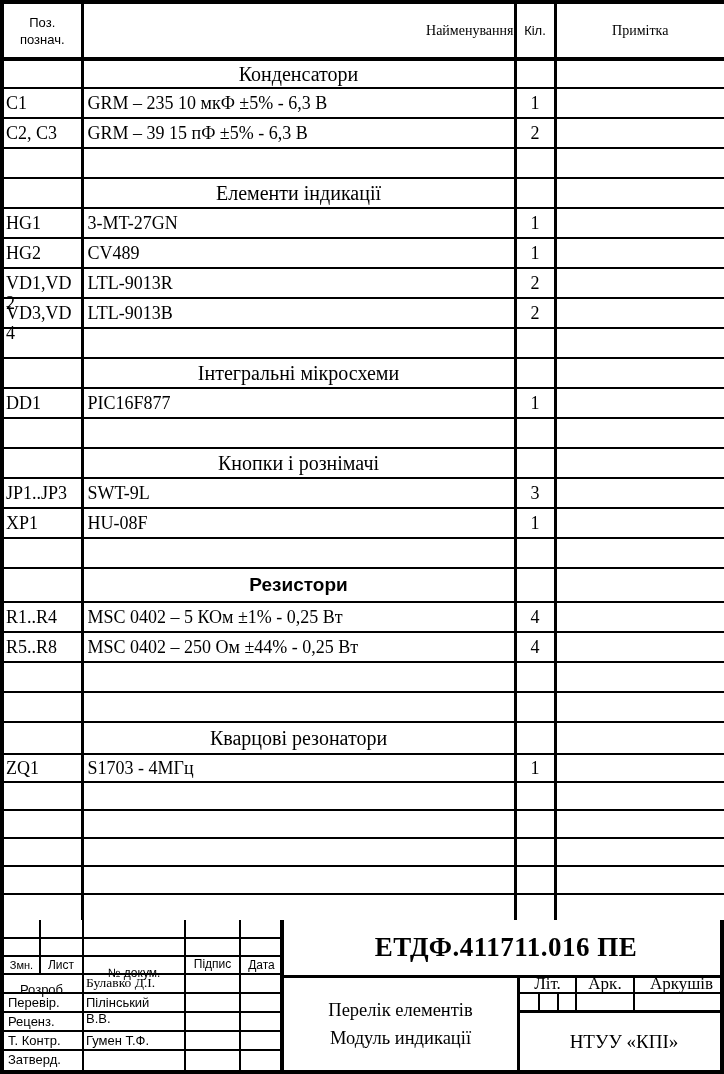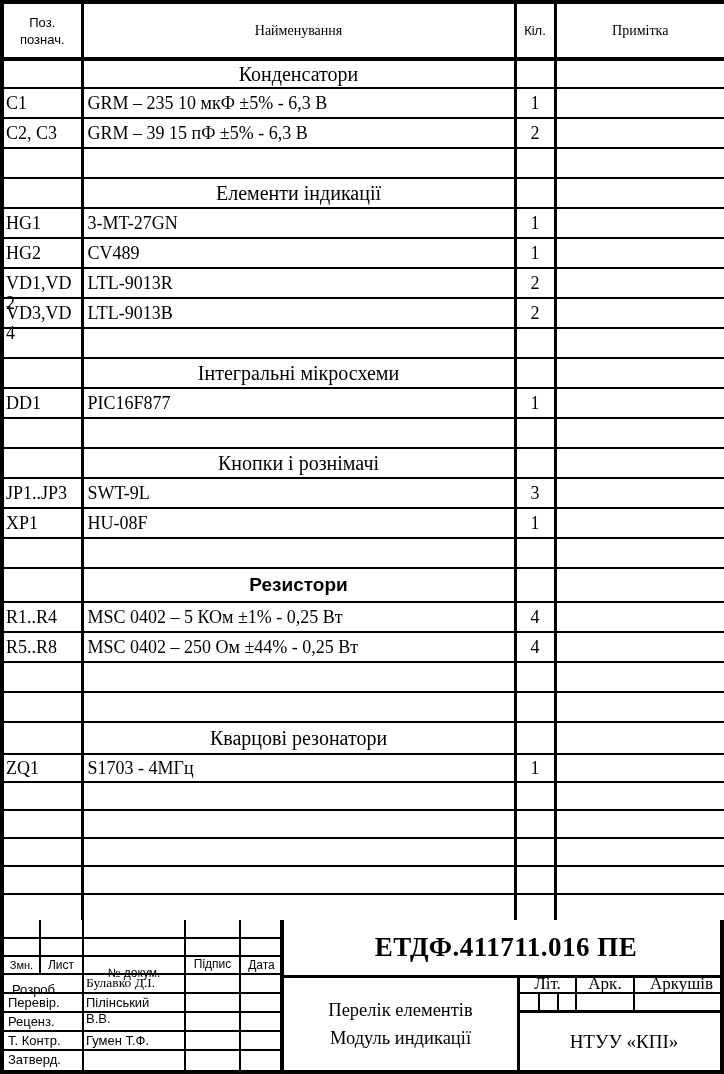--- a/index.html
+++ b/index.html
@@ -13,21 +13,21 @@
   table.main {
     position:absolute; left:0; top:0; width:724px;
     border-collapse:collapse; table-layout:fixed;
     border:4px solid #000;
   }
   table.main td, table.main th { border:2px solid #000; padding:0; vertical-align:middle; overflow:visible; }
   table.main th { border-bottom:4px solid #000; font-weight:normal; }
   .vb { border-left-width:3px !important; border-right-width:3px !important; }
   thead tr { height:57px; }
   th.hpos { font-family:"Liberation Sans","DejaVu Sans",sans-serif; font-size:13px; text-align:center; line-height:17px; }
-  th.hname { font-size:14px; text-align:center; }
+  th.hname { font-size:14px; text-align:right; }
   th.hqty { font-family:"Liberation Sans","DejaVu Sans",sans-serif; font-size:13px; text-align:center; }
   th.hnote { font-size:14px; text-align:center; }
   td.c0, td.c1, td.c2 { font-size:18px; }
   td.c0 .posin {
     width:66px; margin-left:2px; line-height:20px; height:20px;
     word-break:break-all; overflow:visible; white-space:normal;
   }
   td.c1 .namein { padding-left:4px; white-space:nowrap; }
   td.c1.sec { text-align:center; font-size:20px; }
   td.c1.sec.sans { font-family:"Liberation Sans","DejaVu Sans",sans-serif; font-weight:bold; font-size:19px; }
@@ -323,21 +323,21 @@
     <div class="ln" style="left:629px;top:55px;width:2px;height:35px"></div>
     <div class="ln" style="left:534px;top:72px;width:2px;height:18px"></div>
     <div class="ln" style="left:553px;top:72px;width:2px;height:18px"></div>
 
     <div class="cell bs" style="left:0;top:36px;width:35px;height:17px;font-size:11px">Змн.</div>
     <div class="cell bs" style="left:36px;top:36px;width:42px;height:17px">Лист</div>
     <div class="cell bs" style="left:80px;top:36px;width:100px;height:34px">№ докум.</div>
     <div class="cell bs" style="left:182px;top:36px;width:53px;height:16px">Підпис</div>
     <div class="cell bs" style="left:237px;top:36px;width:41px;height:17px">Дата</div>
 
-    <div class="cell left sig-label" style="left:4px;top:54px;width:78px;height:31px">Розроб.</div>
+    <div class="cell left sig-label" style="left:12px;top:54px;width:78px;height:31px">Розроб.</div>
     <div class="cell left nm serif" style="left:80px;top:54px;width:100px;height:18px">Булавко Д.І.</div>
     <div class="cell left sig-label" style="left:0;top:73px;width:78px;height:18px">Перевір.</div>
     <div class="cell left nm wrap" style="left:80px;top:73px;width:100px;height:18px">
       <div class="inwrap">Пілінський В.В.</div>
     </div>
     <div class="cell left sig-label" style="left:0;top:92px;width:78px;height:18px">Реценз.</div>
     <div class="cell left nm" style="left:80px;top:92px;width:100px;height:18px"></div>
     <div class="cell left sig-label" style="left:0;top:111px;width:78px;height:18px">Т. Контр.</div>
     <div class="cell left nm" style="left:80px;top:111px;width:100px;height:18px">Гумен Т.Ф.</div>
     <div class="cell left sig-label" style="left:0;top:130px;width:67px;height:19px">Затверд.</div>

